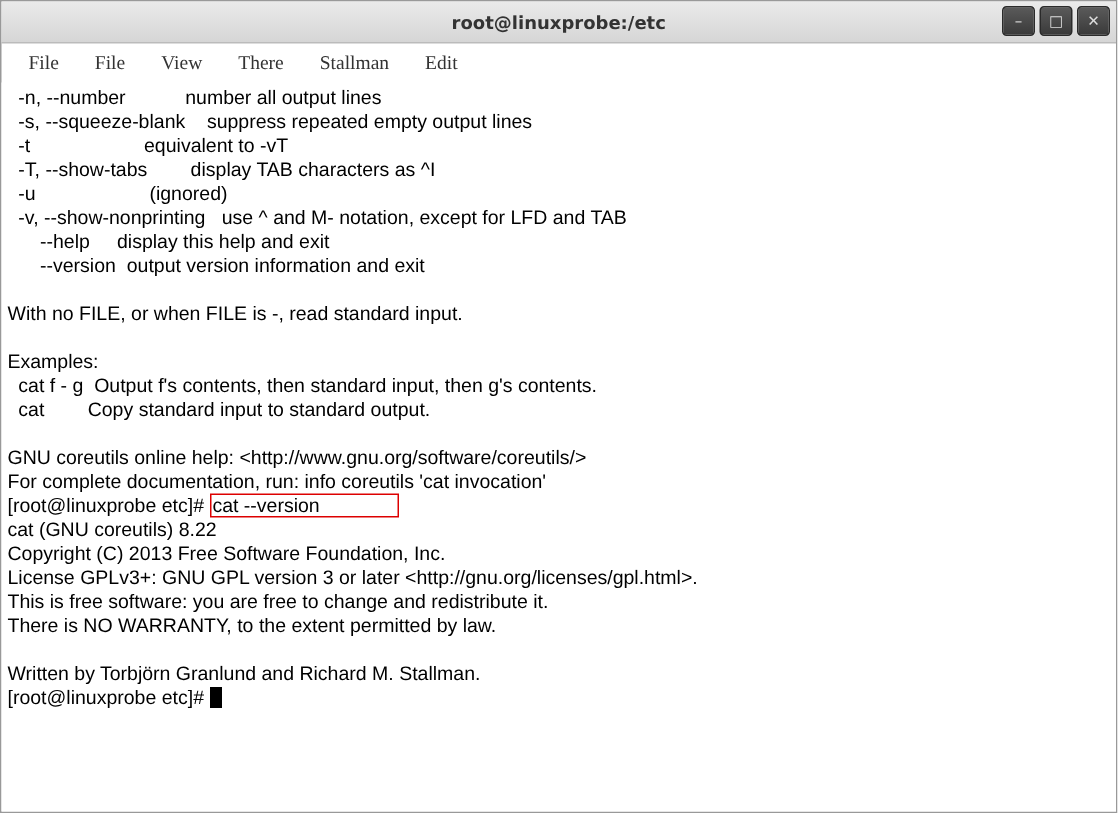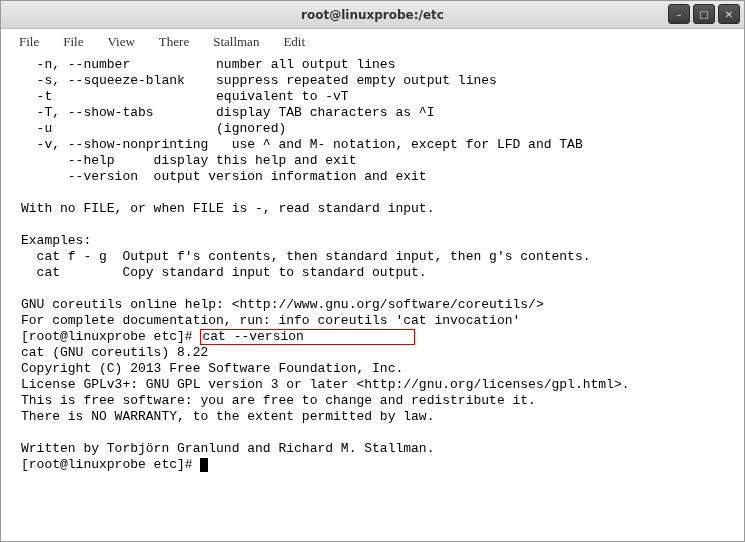--- a/index.html
+++ b/index.html
@@ -67,23 +67,23 @@
     }
     .menu-item {
       padding: 2px 10px;
       cursor: pointer;
       font-family: Liberation Serif, serif;
     }
     .terminal {
       flex: 1;
       background: #fff;
       color: #000;
-      padding: 2px 8px 4px 20px;
+      padding: 2px 8px 4px 4px;
       white-space: pre;
-      font-family: Liberation Mono, monospace;
+      font-family: Liberation Sans, sans-serif;
       font-size: 13px;
       line-height: 16px;
       overflow: hidden;
       position: relative;
     }
     .highlight-box {
       border: 1px solid #d00;
       padding: 0 1px;
       display: inline-block;
       line-height: 14px;

